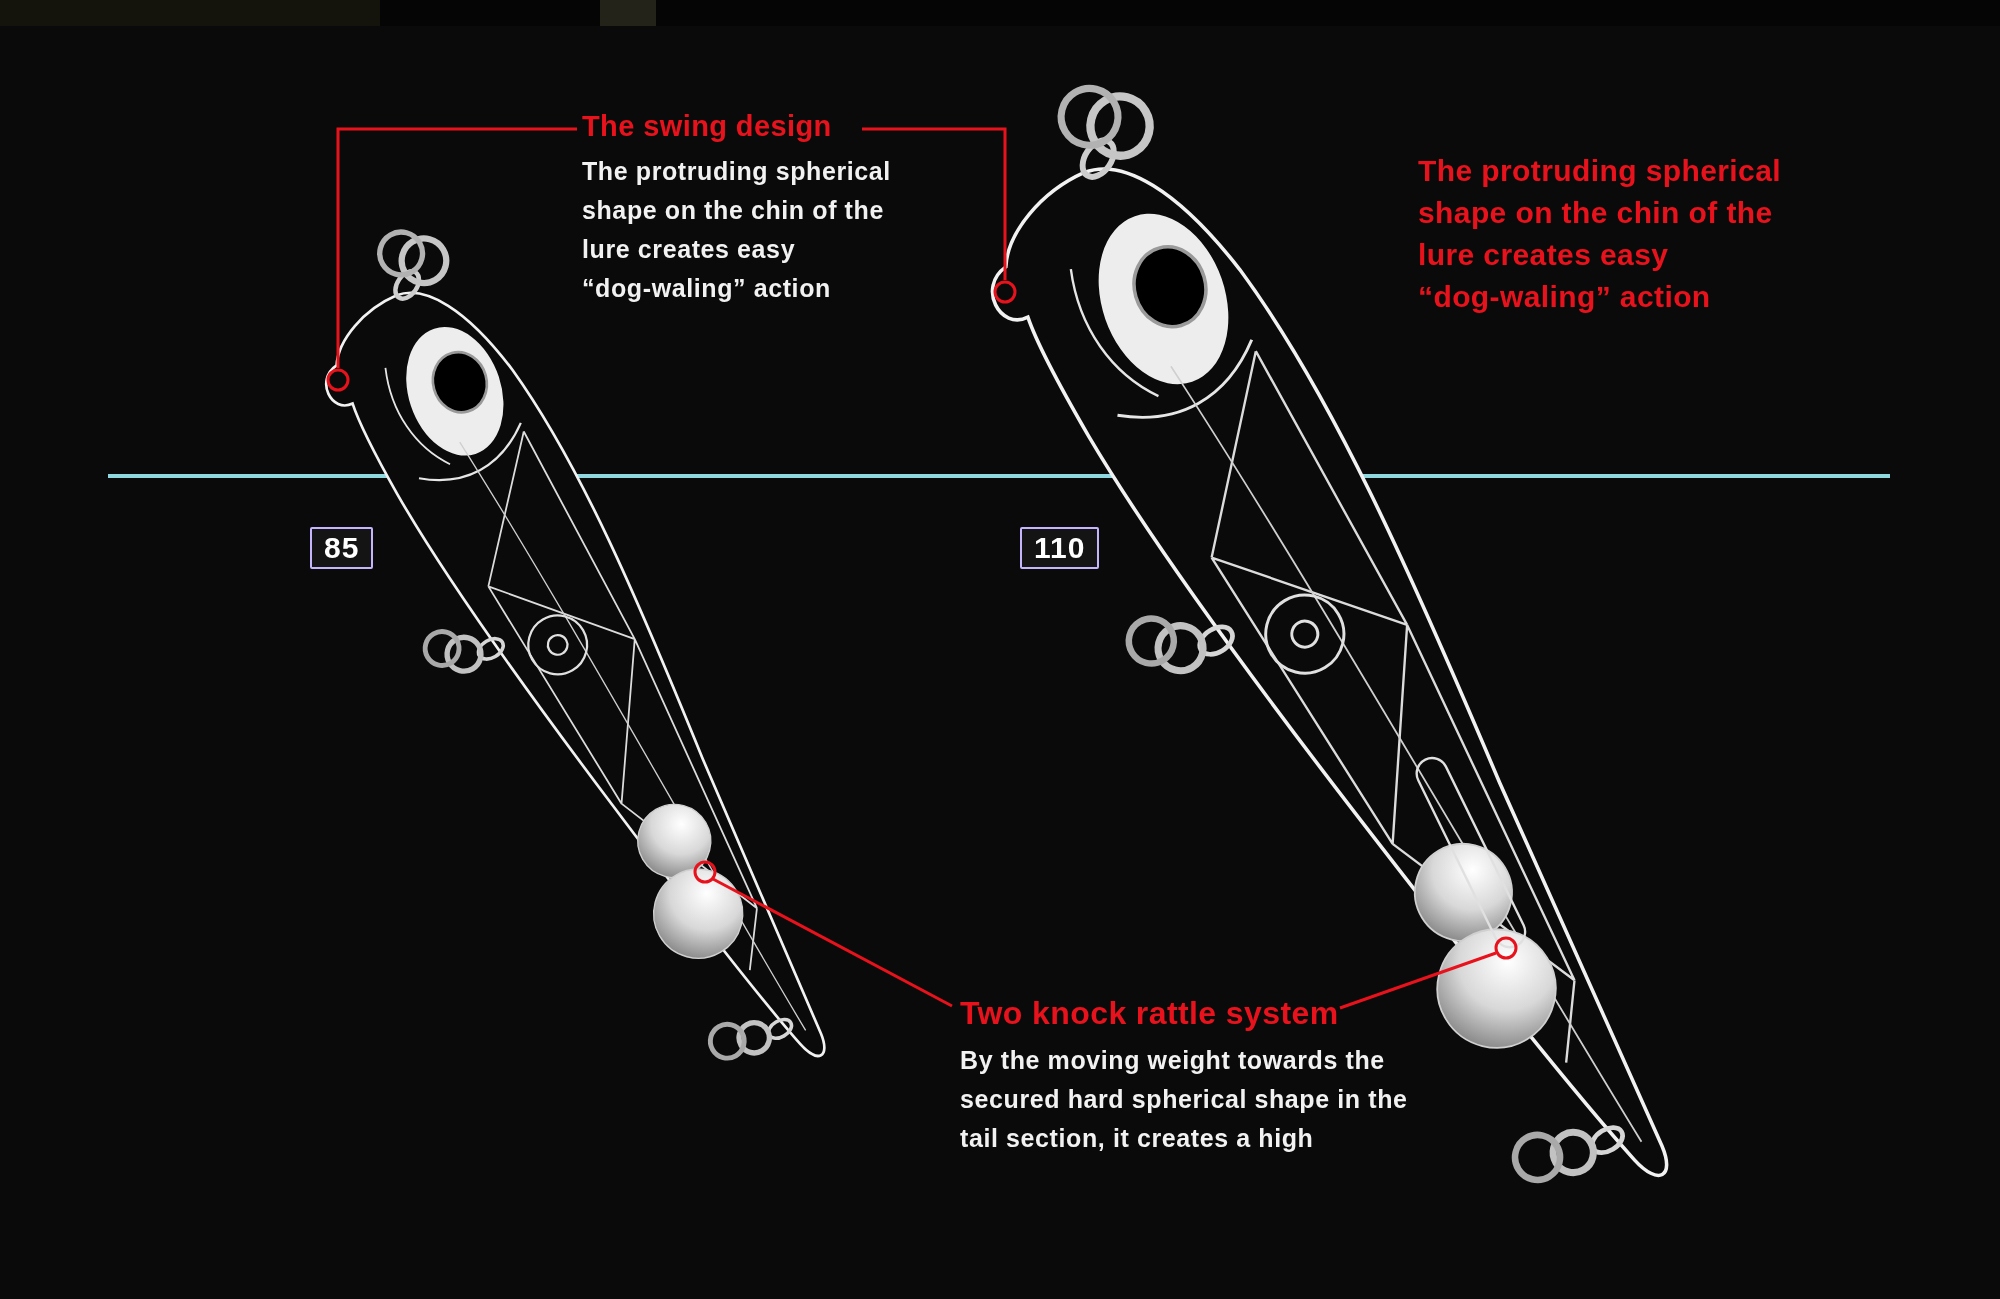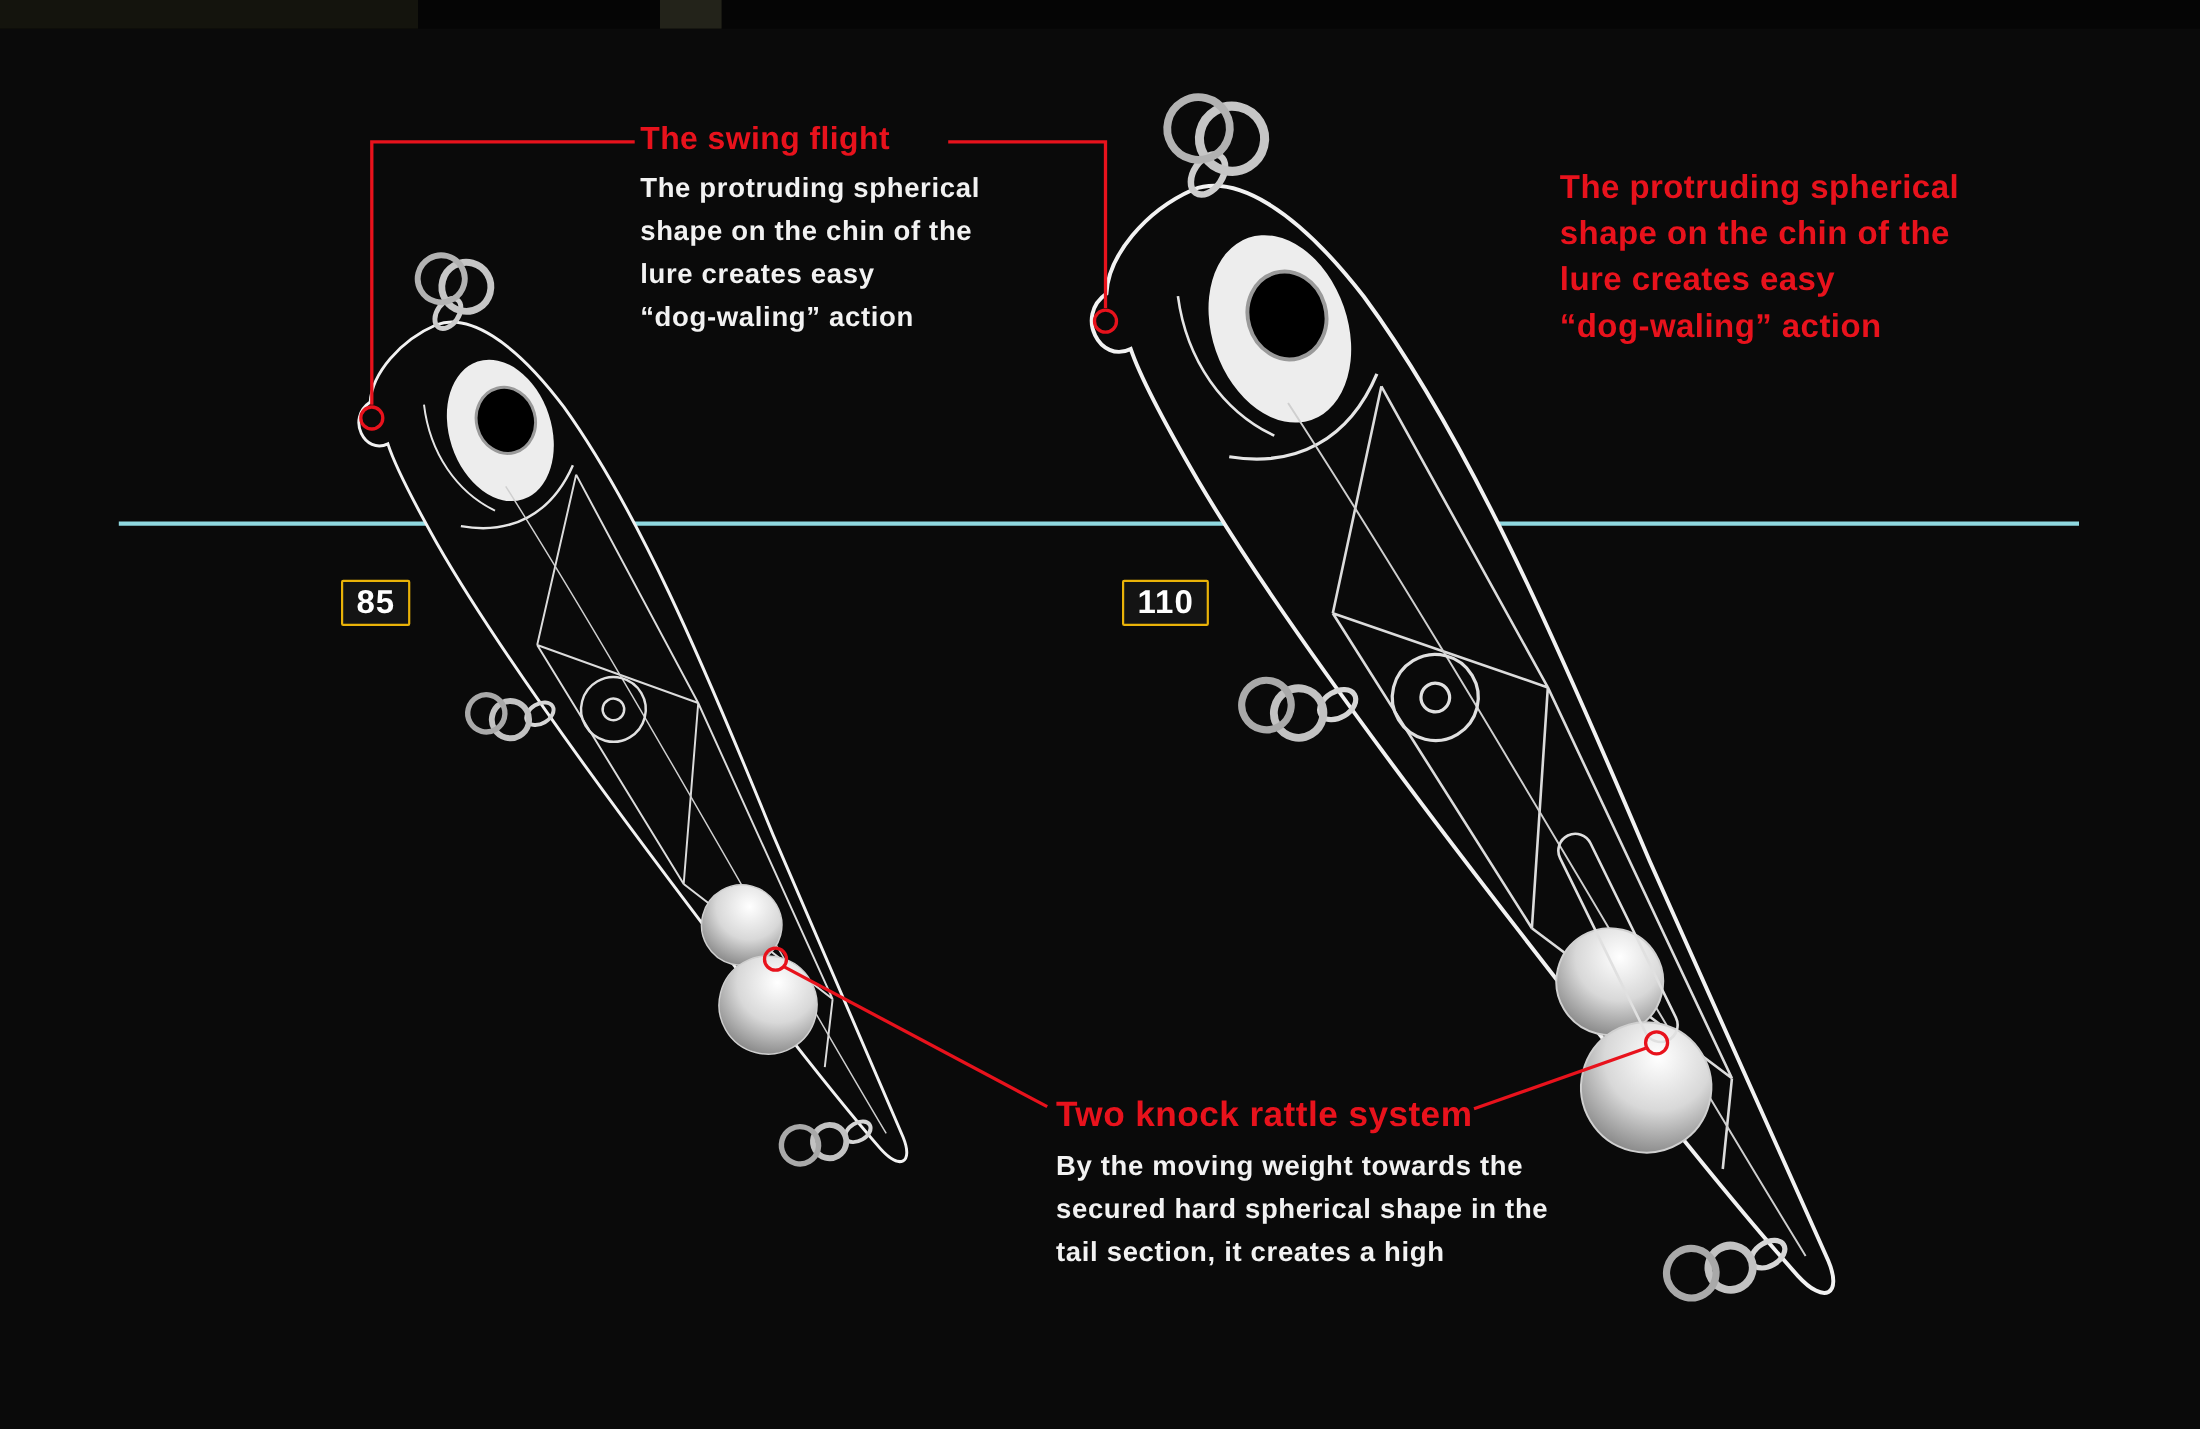--- a/index.html
+++ b/index.html
@@ -15,21 +15,21 @@
   .top-strip .sliver-b{position:absolute;left:600px;top:0;width:56px;height:26px;background:#23231a;}
   .scene{position:absolute;left:0;top:0;width:2000px;height:1299px;}
   .txt{position:absolute;white-space:nowrap;}
   .red-title{color:#e8121c;font-size:29px;font-weight:bold;letter-spacing:.4px;}
   .white-line{color:#f2f2f2;font-size:25px;font-weight:bold;letter-spacing:.6px;line-height:39px;}
   .red-line{color:#e8121c;font-size:30px;font-weight:bold;letter-spacing:.4px;line-height:42px;}
   .callout-body{margin-top:9px;}
   .badge{
     position:absolute;
     color:#fff;background:#141414;
-    border:2px solid #eab308;border-radius:2px;
+    border:2px solid #c4b5fd;border-radius:2px;
     font-size:30px;font-weight:bold;letter-spacing:1px;
     padding:2px 12px;line-height:34px;
   }
 </style>
 </head>
 <body>
 
 <div class="canvas">
 
   <div class="top-strip">
@@ -106,21 +106,21 @@
       <circle cx="705" cy="872" r="10"></circle>
       <line x1="1340" y1="1008" x2="1496" y2="953"></line>
       <circle cx="1506" cy="948" r="10"></circle>
     </g>
   </svg>
 
   <div class="badge" style="left:310px;top:527px;">85</div>
   <div class="badge" style="left:1020px;top:527px;">110</div>
 
   <div class="txt" style="left:582px;top:110px;">
-    <div class="red-title">The swing flight</div>
+    <div class="red-title">The swing design</div>
     <div class="callout-body">
       <div class="white-line">The protruding spherical</div>
       <div class="white-line">shape on the chin of the</div>
       <div class="white-line">lure creates easy</div>
       <div class="white-line">“dog-waling” action</div>
     </div>
   </div>
 
   <div class="txt" style="left:1418px;top:150px;">
     <div class="red-line">The protruding spherical</div>

